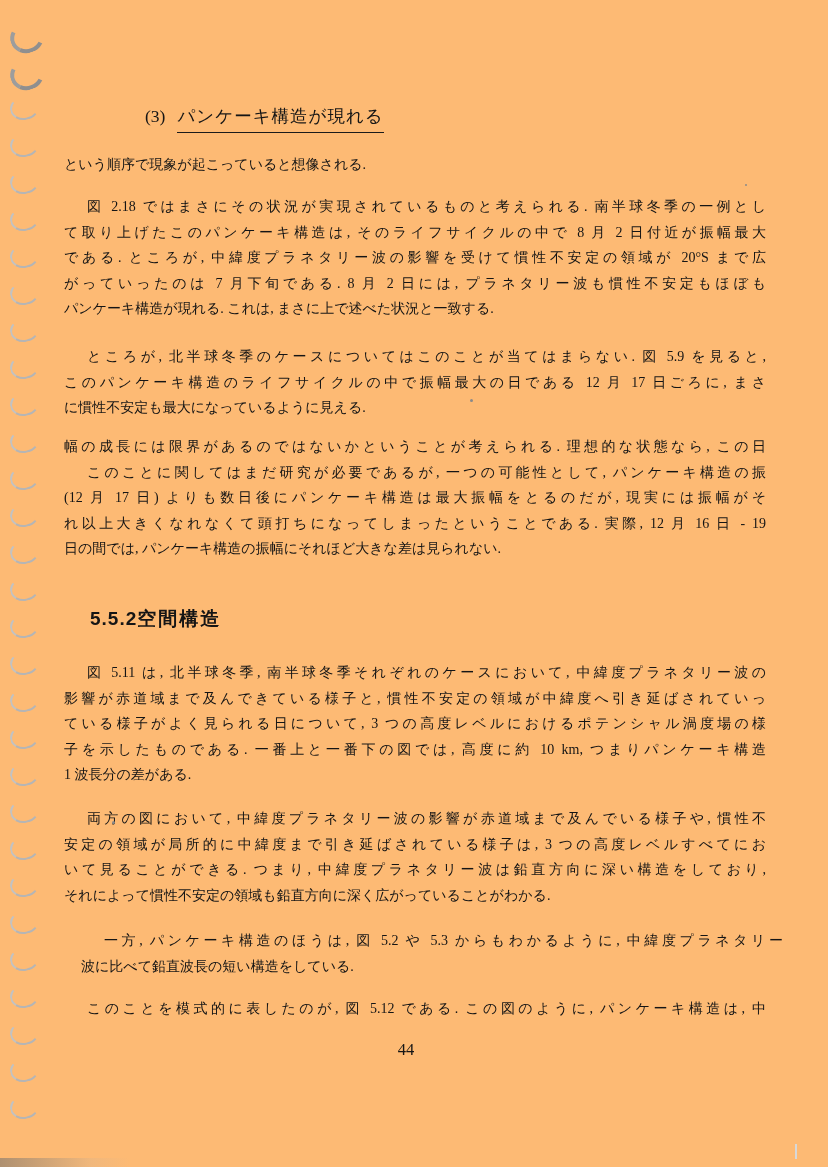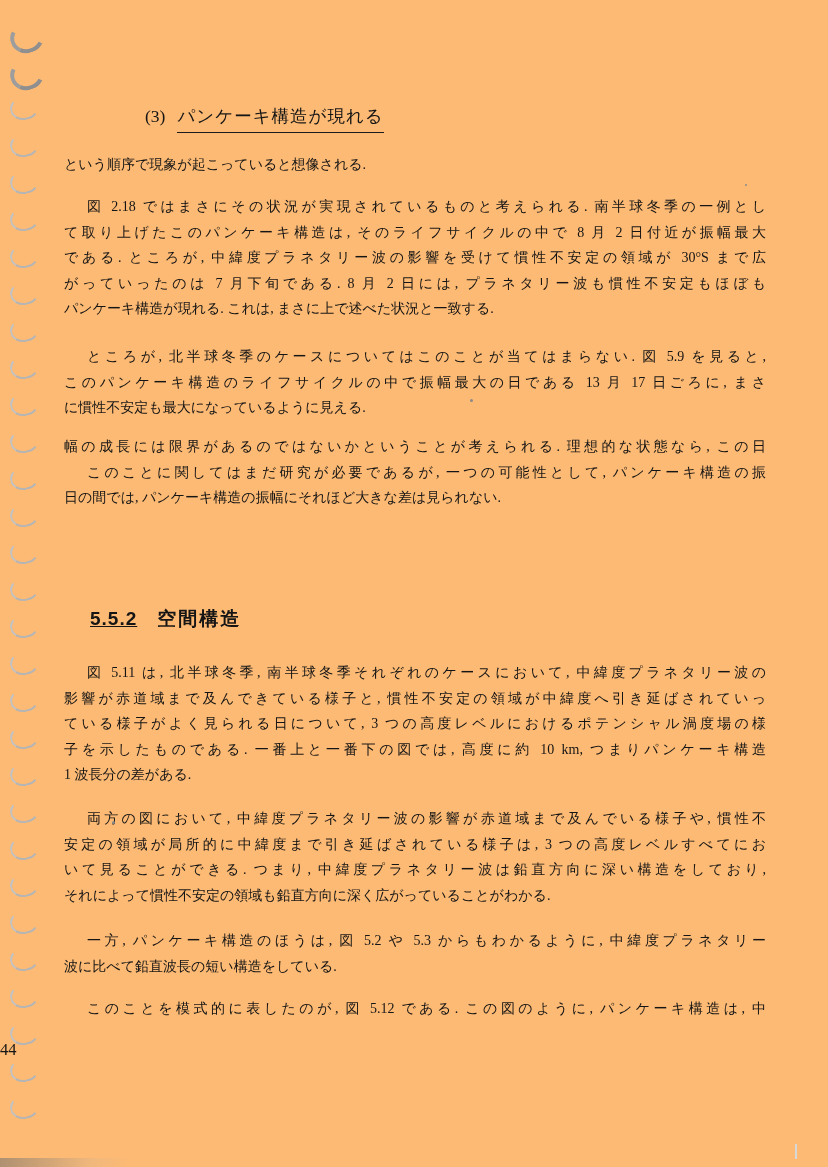--- a/index.html
+++ b/index.html
@@ -86,40 +86,40 @@
   }
 
   
   .section-heading {
     font-family: "Liberation Sans", "DejaVu Sans", sans-serif;
     font-weight: 700;
     font-size: 19px;
     white-space: nowrap;
     width: auto;
   }
-  .section-heading .num { margin-right: 20px; letter-spacing: 1px; text-decoration: underline; }
+  .section-heading .num { letter-spacing: 1px; }
   .section-heading .title { letter-spacing: 2px; }
 
   
   #blk-list-heading-3   { top: 104px; left: 81px; }
   #blk-para-intro       { top: 152px; }
   #blk-para-fig510      { top: 194px; }
   #blk-para-however-nh  { top: 344px; }
   #blk-para-possibility { top: 434px; }
   #blk-sec-552          { top: 606px; left: 26px; }
   #blk-para-fig511      { top: 660px; }
   #blk-para-both        { top: 806px; }
-  #blk-para-pancake     { top: 928px; }
+  #blk-para-pancake     { top: 928px; margin-left: 17px; }
   #blk-para-schematic   { top: 996px; }
 
   .page-number {
     position: absolute;
     left: 0; top: 1040px;
     width: 812px;
-    text-align: left;
+    text-align: center;
     font-size: 16.5px;
   }
 
   
   .bottom-smudge {
     position: absolute;
     left: 0; top: 1158px;
     width: 130px; height: 9px;
     background: linear-gradient(to right, rgba(110,110,110,0.55), rgba(170,170,170,0.15) 70%, rgba(170,170,170,0));
   }
@@ -178,32 +178,34 @@
     </div>
 
   <div class="content" id="content">
       <div id="blk-list-heading-3" class="block list-heading"><span class="num">(3)</span><span class="txt">パンケーキ構造が現れる</span></div>
       <div id="blk-para-intro" class="block para">
         <div class="line last first-indent">という順序で現象が起こっていると想像される.</div>
       </div>
       <div id="blk-para-fig510" class="block para indent">
         <div class="line first-indent">図 2.18 ではまさにその状況が実現されているものと考えられる. 南半球冬季の一例とし</div>
         <div class="line">て取り上げたこのパンケーキ構造は, そのライフサイクルの中で 8 月 2 日付近が振幅最大</div>
-        <div class="line">である. ところが, 中緯度プラネタリー波の影響を受けて慣性不安定の領域が 30°S まで広</div>
+        <div class="line">である. ところが, 中緯度プラネタリー波の影響を受けて慣性不安定の領域が 20°S まで広</div>
         <div class="line">がっていったのは 7 月下旬である. 8 月 2 日には, プラネタリー波も慣性不安定もほぼも</div>
         <div class="line last">パンケーキ構造が現れる. これは, まさに上で述べた状況と一致する.</div>
       </div>
       <div id="blk-para-however-nh" class="block para indent">
         <div class="line first-indent">ところが, 北半球冬季のケースについてはこのことが当てはまらない. 図 5.9 を見ると,</div>
-        <div class="line">このパンケーキ構造のライフサイクルの中で振幅最大の日である 13 月 17 日ごろに, まさ</div>
+        <div class="line">このパンケーキ構造のライフサイクルの中で振幅最大の日である 12 月 17 日ごろに, まさ</div>
         <div class="line last">に慣性不安定も最大になっているように見える.</div>
       </div>
       <div id="blk-para-possibility" class="block para indent">
         <div class="line">幅の成長には限界があるのではないかということが考えられる. 理想的な状態なら, この日</div>
         <div class="line first-indent">このことに関してはまだ研究が必要であるが, 一つの可能性として, パンケーキ構造の振</div>
+        <div class="line">(12 月 17 日) よりも数日後にパンケーキ構造は最大振幅をとるのだが, 現実には振幅がそ</div>
+        <div class="line">れ以上大きくなれなくて頭打ちになってしまったということである. 実際, 12 月 16 日 - 19</div>
         <div class="line last">日の間では, パンケーキ構造の振幅にそれほど大きな差は見られない.</div>
       </div>
       <div id="blk-sec-552" class="block section-heading"><span class="num">5.5.2</span><span class="title">空間構造</span></div>
       <div id="blk-para-fig511" class="block para indent">
         <div class="line first-indent">図 5.11 は, 北半球冬季, 南半球冬季それぞれのケースにおいて, 中緯度プラネタリー波の</div>
         <div class="line">影響が赤道域まで及んできている様子と, 慣性不安定の領域が中緯度へ引き延ばされていっ</div>
         <div class="line">ている様子がよく見られる日について, 3 つの高度レベルにおけるポテンシャル渦度場の様</div>
         <div class="line">子を示したものである. 一番上と一番下の図では, 高度に約 10 km, つまりパンケーキ構造</div>
         <div class="line last">1 波長分の差がある.</div>
       </div>

